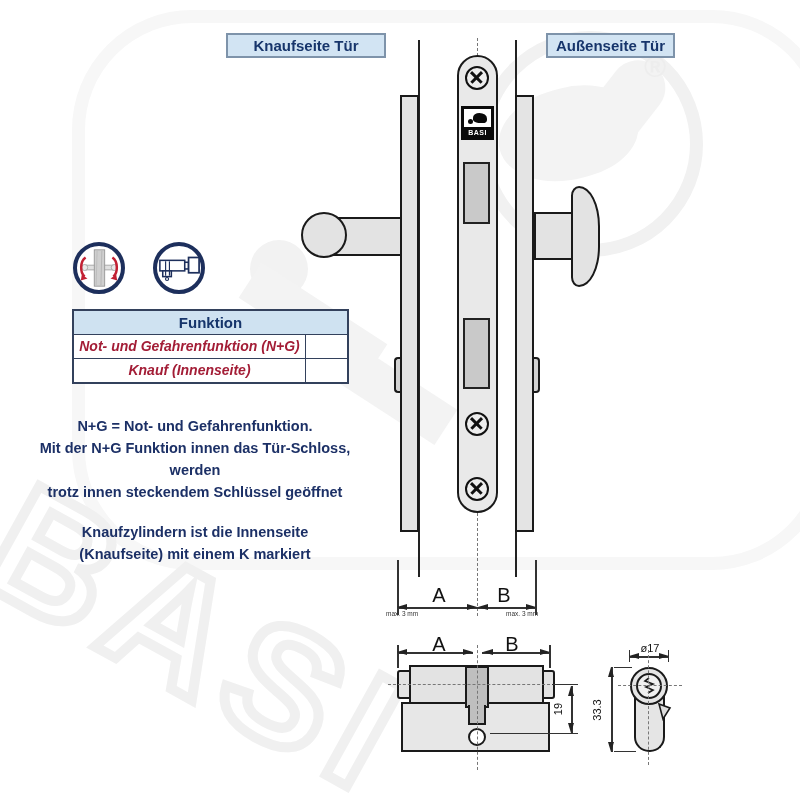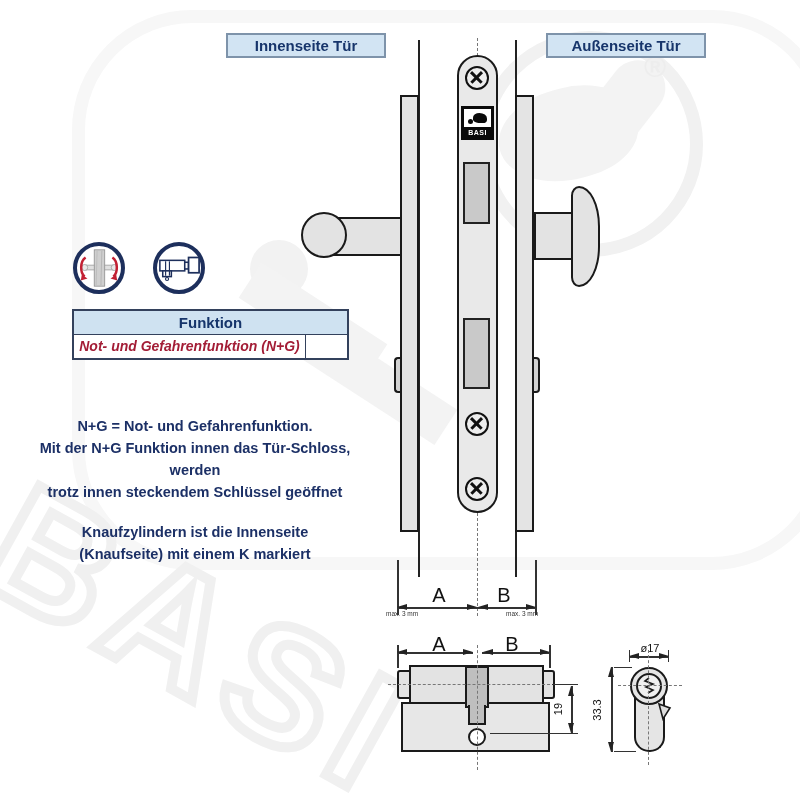--- a/index.html
+++ b/index.html
@@ -69,22 +69,22 @@
   <div class="abs wm wm-frame"></div>
   <div class="abs wm wm-ring"></div>
   <div class="abs wm wm-blob1"></div>
   <div class="abs wm wm-ear"></div>
   <div class="abs wm wm-dot"></div>
   <div class="abs wm wm-band1"></div>
   <div class="abs wm wm-band2"></div>
   <div class="abs wm wm-reg">®</div>
   <div class="abs wm wm-text">BASI</div>
 
-  <div class="abs hdr-box" style="left:226px;top:33px;width:160px;">Innenseite Tür</div>
-  <div class="abs hdr-box" style="left:546px;top:33px;width:160px;">Außenseite Tür</div>
+  <div class="abs hdr-box" style="left:226px;top:33px;width:160px;">Knaufseite Tür</div>
+  <div class="abs hdr-box" style="left:546px;top:33px;width:129px;">Außenseite Tür</div>
 
   <div class="abs ln" style="left:418px;top:40px;width:2px;height:537px;"></div>
   <div class="abs ln" style="left:515px;top:40px;width:2px;height:537px;"></div>
   <div class="abs dash-v" style="left:477px;top:38px;height:578px;"></div>
 
   <div class="abs part" style="left:394px;top:357px;width:9px;height:36px;border-right:none;border-radius:4px 0 0 4px;background:#d2d2d2;"></div>
   <div class="abs part" style="left:531px;top:357px;width:9px;height:36px;border-left:none;border-radius:0 4px 4px 0;background:#d2d2d2;"></div>
 
   <div class="abs part" style="left:400px;top:95px;width:19px;height:437px;"></div>
   <div class="abs part" style="left:515px;top:95px;width:19px;height:437px;"></div>
@@ -158,20 +158,24 @@
       <rect x="33" y="12" width="11" height="16" fill="#fff" stroke="#1d2f5c" stroke-width="1.8"></rect>
     </svg>
   </div>
 
   <div class="abs tbl" style="left:72px;top:309px;width:277px;">
     <div class="tbl-h">Funktion</div>
     <div class="tbl-row">
       <div class="tbl-label">Not- und Gefahrenfunktion (N+G)</div>
       <div class="tbl-val" style="width:41px;"></div>
     </div>
+    <div class="tbl-row">
+      <div class="tbl-label">Knauf (Innenseite)</div>
+      <div class="tbl-val" style="width:41px;"></div>
+    </div>
   </div>
 
 
   <div class="abs thin" style="left:397px;top:645px;width:1.5px;height:23px;"></div>
   <div class="abs thin" style="left:549px;top:645px;width:1.5px;height:23px;"></div>
   <div class="abs thin" style="left:397px;top:652px;width:76px;height:1.5px;"></div>
   <div class="abs thin" style="left:482px;top:652px;width:68px;height:1.5px;"></div>
   <div class="abs arr arr-l" style="left:397px;top:649px;"></div>
   <div class="abs arr arr-r" style="left:463px;top:649px;"></div>
   <div class="abs arr arr-l" style="left:483px;top:649px;"></div>

